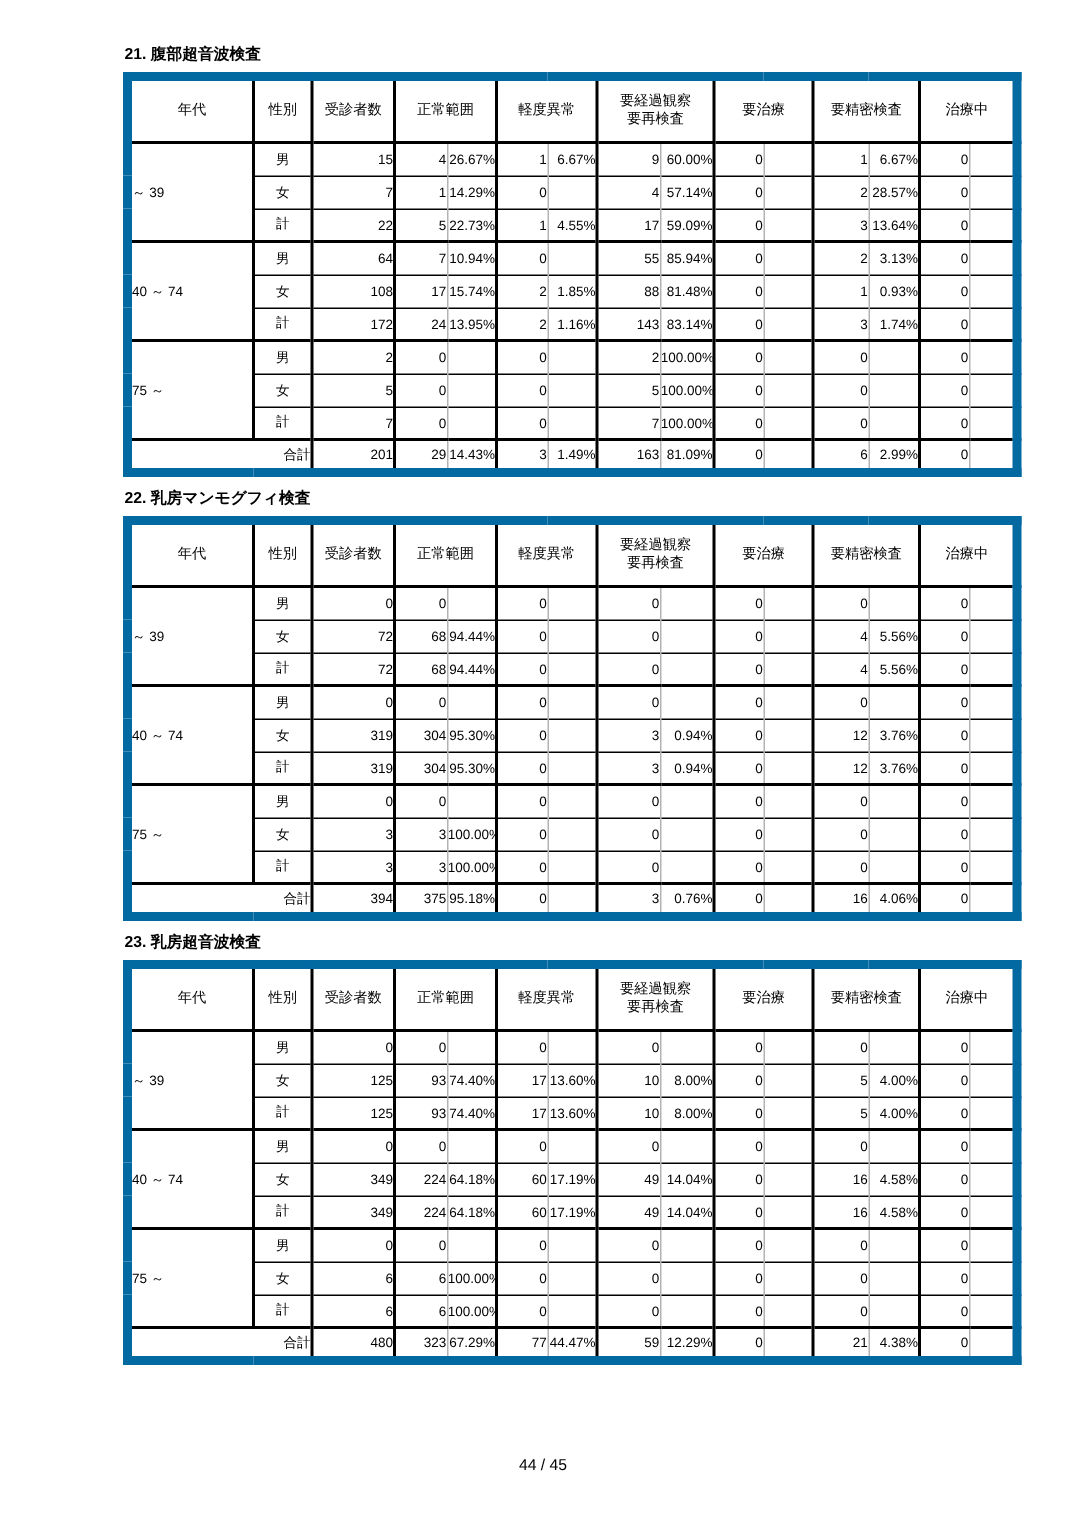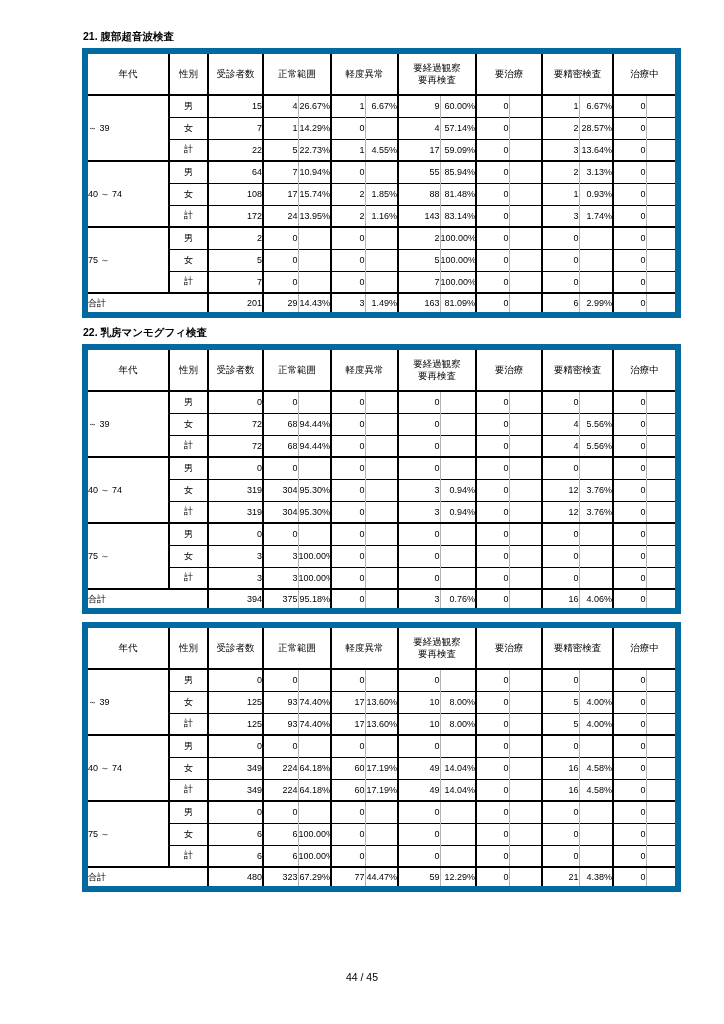--- a/index.html
+++ b/index.html
@@ -50,21 +50,21 @@
     white-space: nowrap;
   }
   td.age-cell { text-align: left; font-size: 9.5px; }
   td.sex-cell { text-align: center; font-size: 9.5px; border-left: 2px solid #000; }
   td.num-cell { text-align: right; padding-right: 4px; }
   td.pct-cell { text-align: right; padding-right: 2px; }
   .strong-left { border-left: 2px solid #000; }
   .light-left  { border-left: 1px solid #b3b3b3; }
   tr.group-start td { border-top: 2px solid #000; }
   tr.total-row td { border-top: 2px solid #000; }
-  td.total-label { text-align: left; font-size: 9.5px; }
+  td.total-label { text-align: right; font-size: 9.5px; }
   .page-footer {
     position: absolute;
     top: 971px;
     left: 0;
     width: 724px;
     text-align: center;
     font-size: 10.5px;
     color: #000;
   }
 </style>
@@ -469,20 +469,21 @@
             <td class="num-cell strong-left">16</td>
             <td class="pct-cell light-left">4.06%</td>
             <td class="num-cell strong-left">0</td>
             <td class="pct-cell light-left"></td>
           </tr>
         </tbody>
     </table>
   </section>
 
   <section class="report">
+    <div class="table-title">23. 乳房超音波検査</div>
     <table class="grid">
       <colgroup>
         <col style="width:84px">
           <col style="width:39px">
           <col style="width:55px">
         <col style="width:35px">
           <col style="width:33px">
         <col style="width:34px">
           <col style="width:33px">
         <col style="width:42px">

